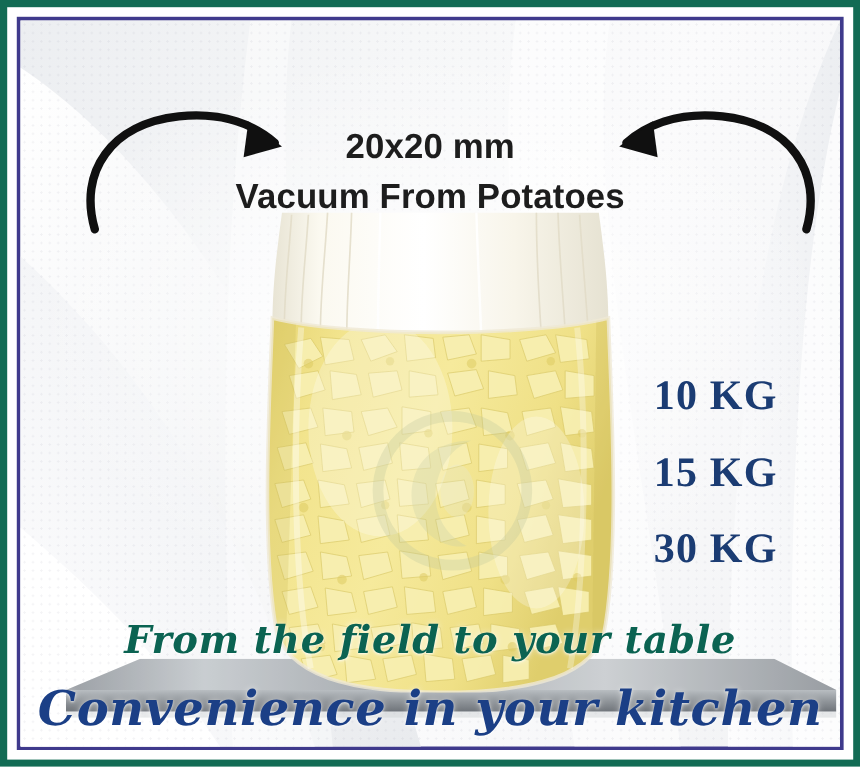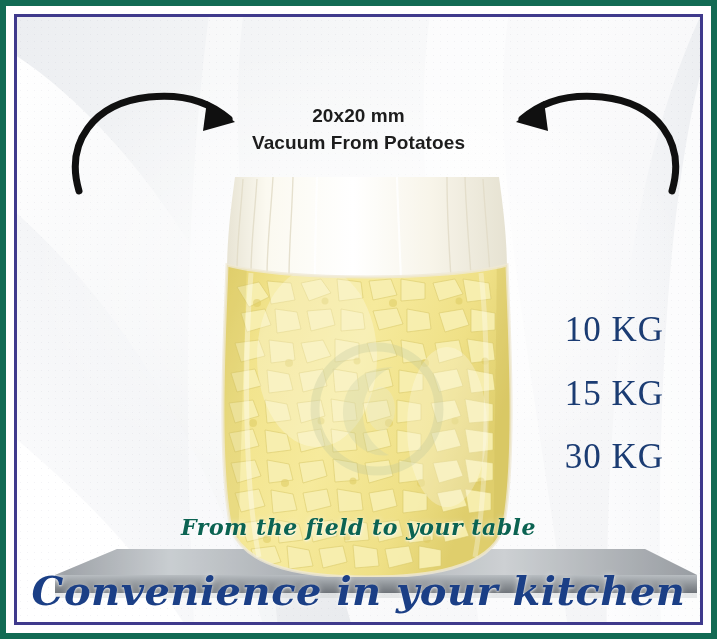--- a/index.html
+++ b/index.html
@@ -36,21 +36,21 @@
   .bg-vignette{
     position:absolute;inset:0;
     background:radial-gradient(ellipse 70% 55% at 50% 42%,rgba(255,255,255,.85) 0%,rgba(255,255,255,0) 70%);
   }
 
   
   .headline{
     position:absolute;left:0;right:0;top:86px;
     text-align:center;
     color:#1d1d1d;
-    font-size:19px;font-weight:bold;line-height:1.42;
+    font-size:29px;font-weight:bold;line-height:1.42;
     letter-spacing:.1px;
     z-index:6;
   }
   .headline .l1{display:block;}
   .headline .l2{display:block;}
 
   
   .arrow{position:absolute;z-index:6;}
   #arrow-left{left:40px;top:68px;}
   #arrow-right{left:477px;top:68px;}
@@ -65,42 +65,42 @@
   #watermark{
     position:absolute;left:280px;top:322px;width:160px;height:140px;z-index:5;
     opacity:.30;pointer-events:none;
   }
 
   
   #shelf{position:absolute;left:38px;top:532px;width:642px;height:56px;z-index:3;}
 
   
   .kg{
-    position:absolute;right:36px;z-index:7;
+    position:absolute;right:52px;z-index:7;
     font-family:"Liberation Serif",serif;
-    font-weight:normal;font-size:35px;
+    font-weight:bold;font-size:35px;
     color:#1b3c73;
     letter-spacing:1px;
     text-align:right;
     white-space:nowrap;
   }
   #kg-0{top:293px;}
   #kg-1{top:357px;margin-left:36px;}
   #kg-2{top:420px;}
 
   
   .script{
     position:absolute;z-index:9;
     font-family:"DejaVu Serif",serif;
     font-style:italic;font-weight:bold;
     white-space:nowrap;
     text-align:center;left:0;right:0;
   }
   #slogan-0{
-    top:497px;font-size:22px;color:#0b6352;
+    top:497px;font-size:32px;color:#0b6352;
     letter-spacing:.5px;
     text-shadow:0 1px 2px rgba(255,255,255,.85), 0 0 6px rgba(255,255,255,.6);
   }
   #slogan-1{
     top:550px;font-size:40px;color:#1b3f86;
     letter-spacing:.5px;
     text-shadow:0 1px 2px rgba(255,255,255,.7), 0 0 6px rgba(255,255,255,.5);
   }
 </style>
 </head>

